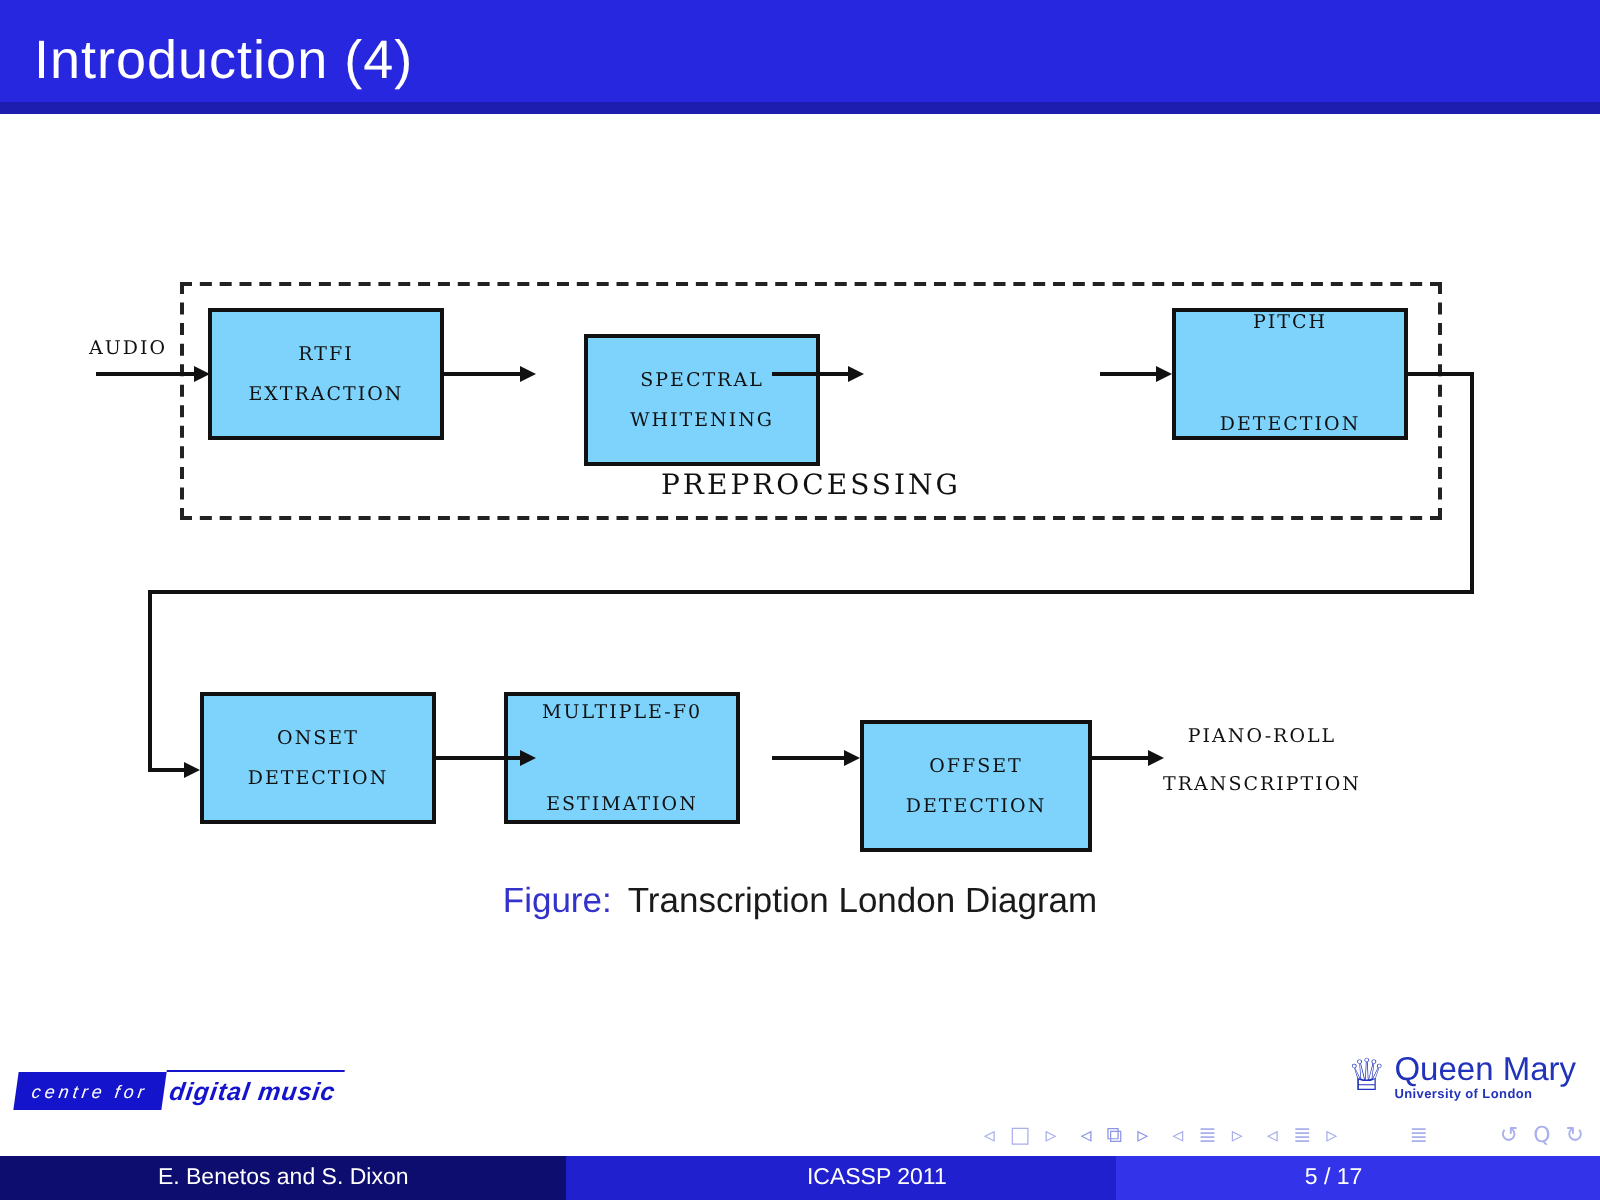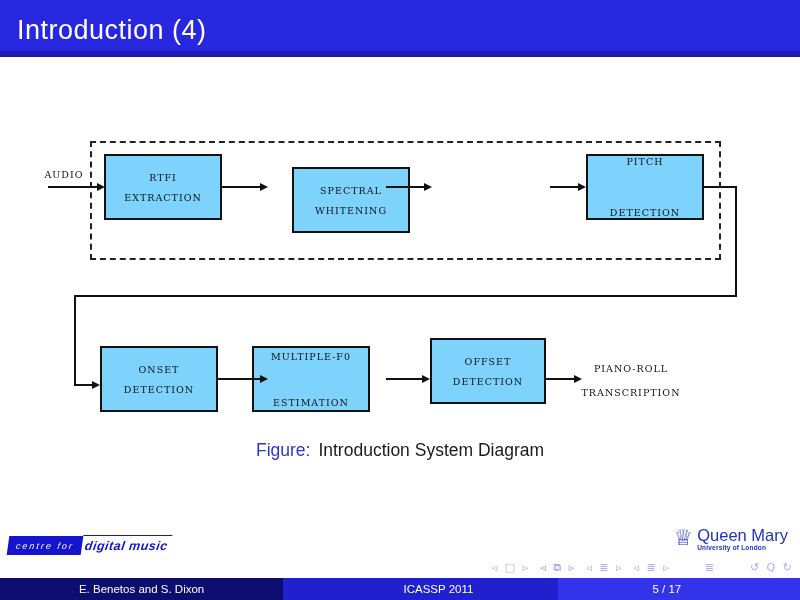--- a/index.html
+++ b/index.html
@@ -83,20 +83,21 @@
 <body>
 
 <div id="slide">
 
   <div id="frametitle">
     <div class="title">Introduction (4)</div>
   </div>
   <div id="frametitle-strip"></div>
 
   <div id="dashed-rect"></div>
+  <div id="preprocessing-label">PREPROCESSING</div>
 
   <div class="small-serif" style="left:42px;top:169px;width:44px;">AUDIO</div>
   <div class="hl" style="left:48px;top:186px;width:49px;"></div>
   <div class="arr" style="left:97px;top:183px;"></div>
 
   <div class="dbox" style="left:104px;top:154px;width:118px;height:66px;">
     <span>RTFI</span>
     <span>EXTRACTION</span>
   </div>
   <div class="dbox" style="left:268px;top:167px;width:118px;height:66px;margin-left:24px;">
@@ -123,37 +124,37 @@
   <div class="arr" style="left:92px;top:381px;"></div>
 
   <div class="dbox" style="left:100px;top:346px;width:118px;height:66px;">
     <span>ONSET</span>
     <span>DETECTION</span>
   </div>
   <div class="dbox" style="left:252px;top:346px;width:118px;height:66px;gap:35px;">
     <span>MULTIPLE-F0</span>
     <span>ESTIMATION</span>
   </div>
-  <div class="dbox" style="left:430px;top:338px;width:116px;height:66px;">
+  <div class="dbox" style="left:430px;top:360px;width:116px;height:66px;">
     <span>OFFSET</span>
     <span>DETECTION</span>
   </div>
 
   <div class="hl" style="left:218px;top:378px;width:42px;"></div>
   <div class="arr" style="left:260px;top:375px;"></div>
   <div class="hl" style="left:386px;top:378px;width:36px;"></div>
   <div class="arr" style="left:422px;top:375px;"></div>
   <div class="hl" style="left:546px;top:378px;width:28px;"></div>
   <div class="arr" style="left:574px;top:375px;"></div>
 
   <div class="small-serif" style="left:575px;top:363px;width:112px;">PIANO-ROLL</div>
   <div class="small-serif" style="left:575px;top:387px;width:112px;">TRANSCRIPTION</div>
 
   <div id="caption">
-    <span class="fig">Figure:</span><span>Introduction System Diagram</span>
+    <span class="fig">Figure:</span><span>Transcription London Diagram</span>
   </div>
 
   <div id="c4dm">
     <div class="bluebox">centre for</div>
     <div class="dm">digital music</div>
   </div>
 
   <div id="qmul">
     <div class="crown">♕</div>
     <div>

